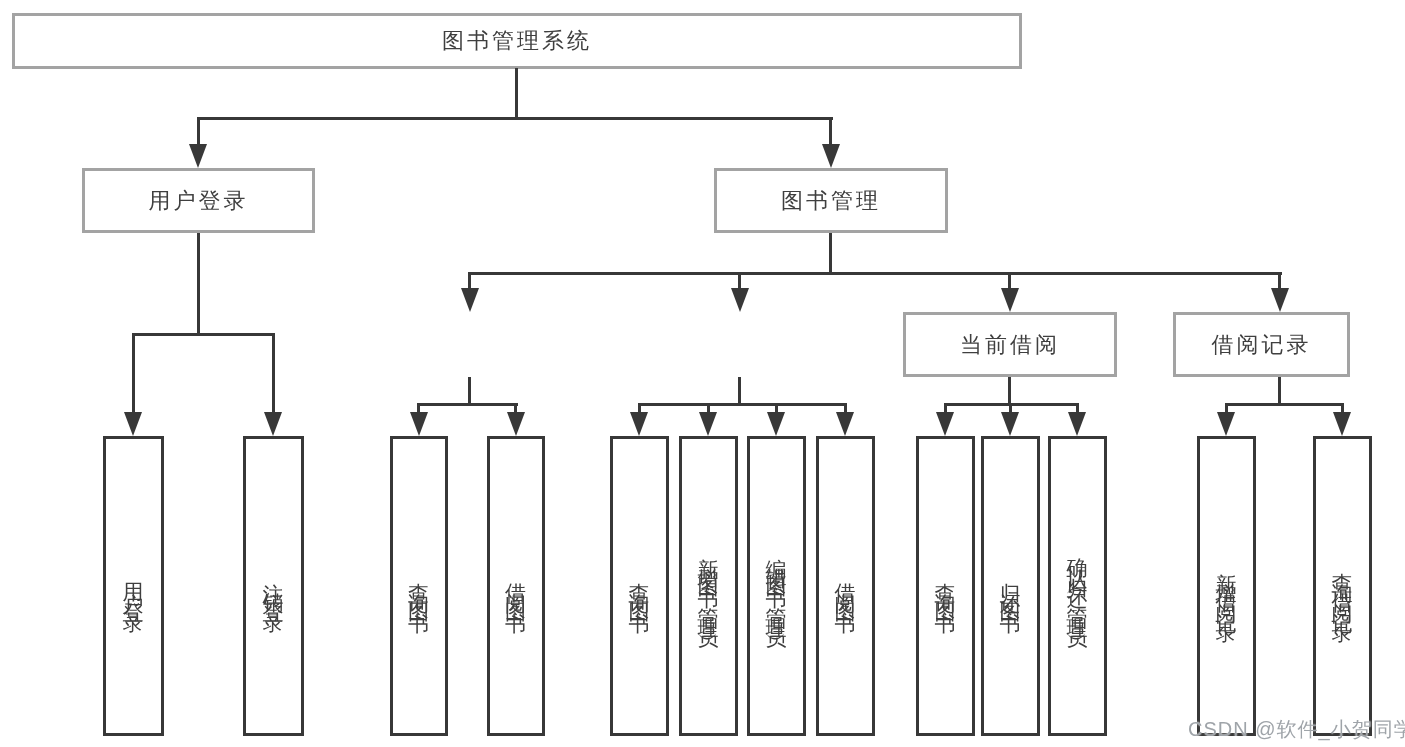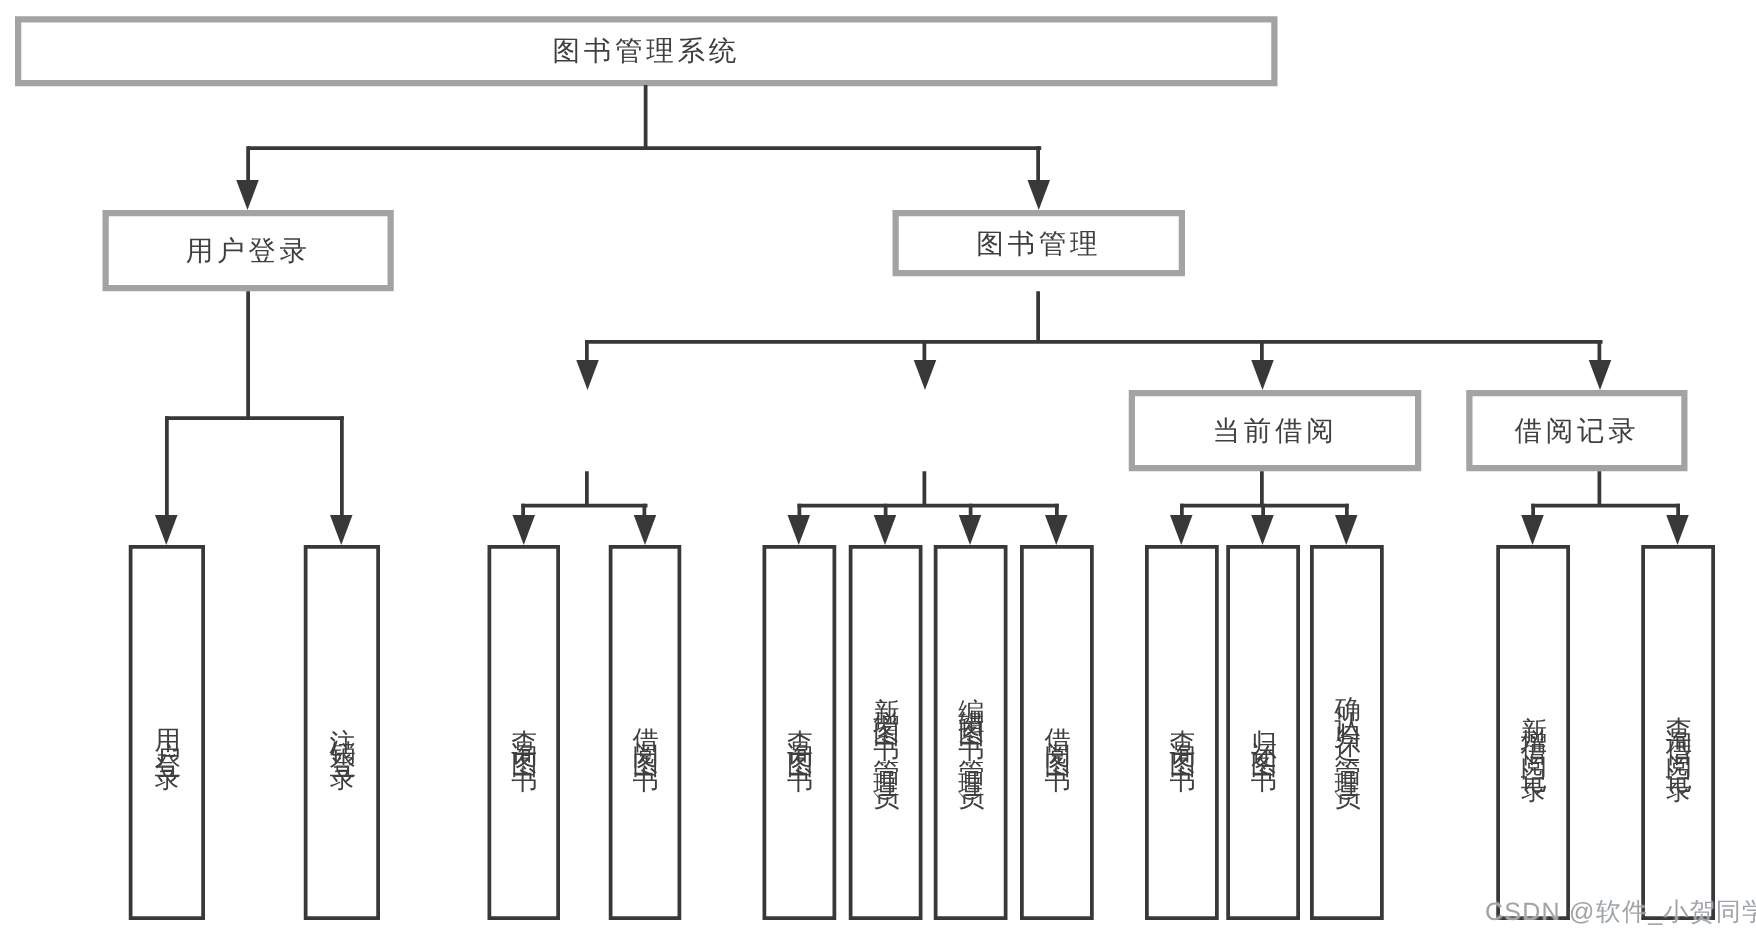--- a/index.html
+++ b/index.html
@@ -1,21 +1,21 @@
 <!DOCTYPE html>
 <html><head>
 <meta charset="utf-8">
 <style>
   html,body{margin:0;padding:0;background:#ffffff;}
   .stage{
     position:relative;width:1405px;height:747px;background:#ffffff;overflow:hidden;
     font-family:"Liberation Sans","DejaVu Sans",sans-serif;color:#3f3f3f;
   }
   .box{
-    position:absolute;background:#ffffff;border:5px solid #a3a3a3;box-sizing:border-box;
+    position:absolute;background:#ffffff;border:3px solid #a3a3a3;box-sizing:border-box;
     display:flex;align-items:center;justify-content:center;
     font-size:22px;letter-spacing:3px;white-space:nowrap;
   }
   .vbox{
     position:absolute;background:#ffffff;border:3px solid #383838;box-sizing:border-box;
     display:flex;align-items:center;justify-content:center;
     writing-mode:vertical-rl;text-orientation:mixed;
     font-size:21px;letter-spacing:10px;line-height:1;
   }
   .hline{position:absolute;height:3px;background:#383838;}
@@ -39,41 +39,41 @@
   <div class="box" style="left:12px;top:13px;width:1010px;height:56px;">图书管理系统</div>
 
   <div class="vline" style="left:515px;top:68px;height:50px;"></div>
   <div class="hline" style="left:198px;top:117px;width:635px;"></div>
   <div class="vline" style="left:197px;top:117px;height:32px;"></div>
   <div class="ah" style="left:189px;top:144px;"></div>
   <div class="vline" style="left:829px;top:117px;height:32px;"></div>
   <div class="ah" style="left:822px;top:144px;"></div>
 
   <div class="box" style="left:82px;top:168px;width:233px;height:65px;">用户登录</div>
-  <div class="box" style="left:714px;top:168px;width:234px;height:53px;">图书管理</div>
+  <div class="box" style="left:714px;top:168px;width:234px;height:65px;">图书管理</div>
 
   <div class="vline" style="left:197px;top:233px;height:102px;"></div>
   <div class="hline" style="left:132px;top:333px;width:143px;"></div>
   <div class="vline" style="left:132px;top:333px;height:82px;"></div>
   <div class="ah" style="left:124px;top:412px;"></div>
   <div class="vline" style="left:272px;top:333px;height:82px;"></div>
   <div class="ah" style="left:264px;top:412px;"></div>
 
   <div class="vline" style="left:829px;top:233px;height:41px;"></div>
   <div class="hline" style="left:468px;top:272px;width:814px;"></div>
   <div class="vline" style="left:468px;top:272px;height:20px;"></div>
   <div class="ah" style="left:461px;top:288px;"></div>
   <div class="vline" style="left:738px;top:272px;height:20px;"></div>
   <div class="ah" style="left:731px;top:288px;"></div>
   <div class="vline" style="left:1008px;top:272px;height:20px;"></div>
   <div class="ah" style="left:1001px;top:288px;"></div>
   <div class="vline" style="left:1278px;top:272px;height:20px;"></div>
   <div class="ah" style="left:1271px;top:288px;"></div>
 
-  <div class="box" style="left:903px;top:312px;width:234px;height:65px;">当前借阅</div>
+  <div class="box" style="left:903px;top:312px;width:214px;height:65px;">当前借阅</div>
   <div class="box" style="left:1173px;top:312px;width:177px;height:65px;">借阅记录</div>
 
   <div class="vline" style="left:468px;top:377px;height:28px;"></div>
   <div class="vline" style="left:738px;top:377px;height:28px;"></div>
   <div class="vline" style="left:1008px;top:377px;height:28px;"></div>
   <div class="vline" style="left:1278px;top:377px;height:28px;"></div>
 
   <div class="hline" style="left:417px;top:403px;width:101px;"></div>
   <div class="vline" style="left:417px;top:403px;height:12px;"></div>
   <div class="ah" style="left:410px;top:412px;"></div>

